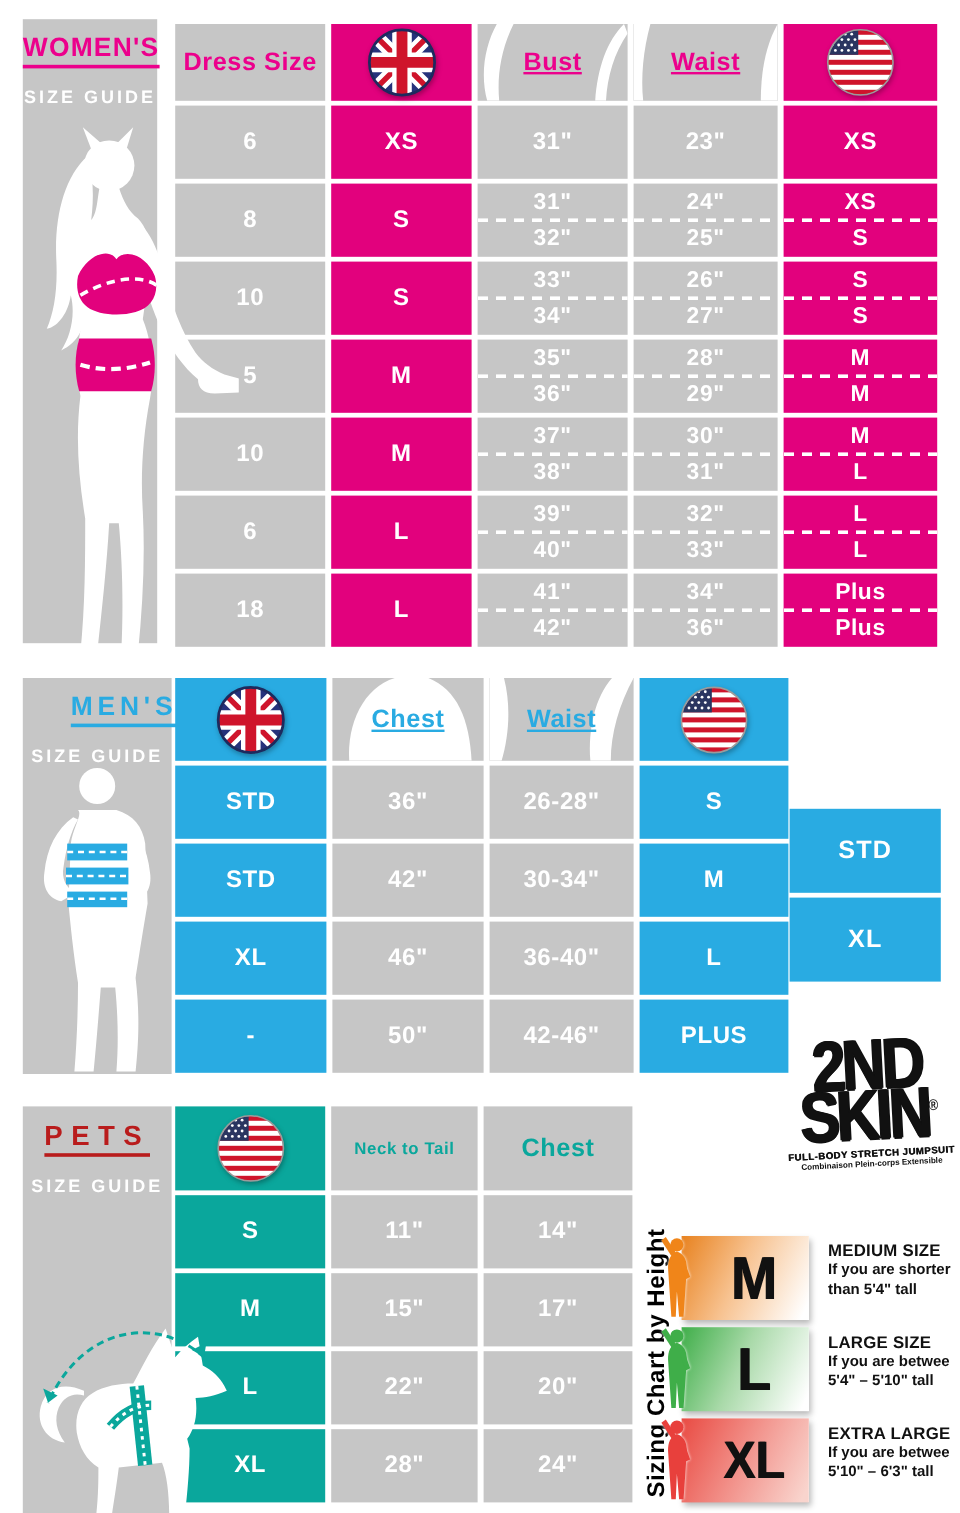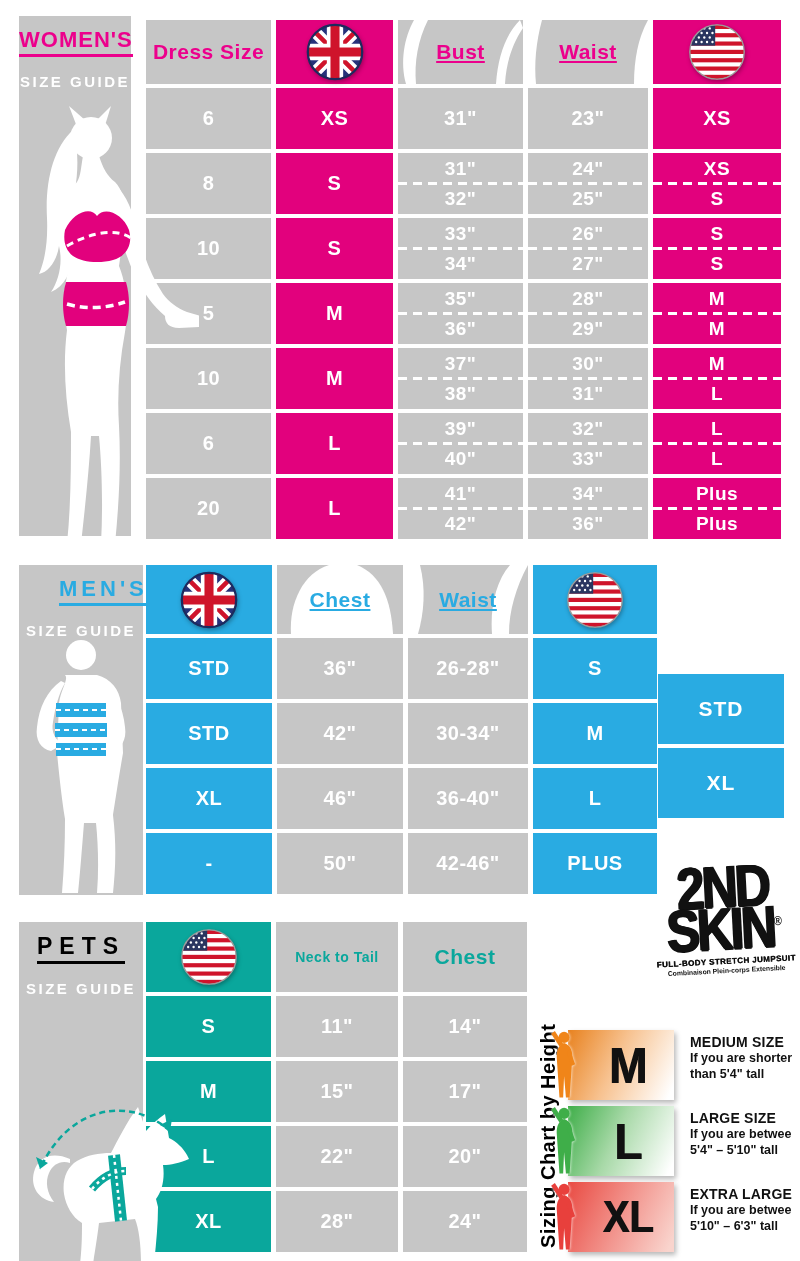--- a/index.html
+++ b/index.html
@@ -7,21 +7,21 @@
           font-family:"Liberation Sans",sans-serif;}
   
   .sidebar{position:absolute;background:#c6c6c6;}
   .w-sb{left:19px;top:16px;width:112px;height:520px;}
   .m-sb{left:19px;top:565px;width:124px;height:330px;}
   .p-sb{left:19px;top:922px;width:124px;height:339px;}
   .sb-head{padding-top:13px;text-align:center;}
   .sb-title{display:inline-block;font-weight:bold;border-bottom:3px solid;padding-bottom:3px;line-height:1;}
   .w-sb .sb-title{color:#ec008c;font-size:22px;letter-spacing:1px;}
   .m-sb .sb-title{color:#29abe2;font-size:22px;letter-spacing:4px;margin-left:40px;}
-  .p-sb .sb-title{color:#000000;font-size:23px;letter-spacing:7px;}
+  .p-sb .sb-title{color:#b91c1c;font-size:23px;letter-spacing:7px;}
   .sb-sub{color:#fff;font-weight:bold;font-size:15px;letter-spacing:2.5px;margin-top:16px;}
   
   .grid{position:absolute;display:grid;column-gap:5px;row-gap:4px;}
   #wgrid{left:146px;top:20px;grid-template-columns:125px 117px 125px 120px 128px;
          grid-template-rows:64px repeat(7,61px);}
   #mgrid{left:146px;top:565px;grid-template-columns:126px 126px 120px 124px;
          grid-template-rows:69px repeat(4,61px);}
   #pgrid{left:146px;top:922px;grid-template-columns:125px 122px 124px;
          grid-template-rows:70px repeat(4,61px);}
   .grow{display:contents;}
@@ -337,21 +337,21 @@
         </div>
       <div class="cell pinkbg split">
         <span class="v">L</span>
           <span class="dash"></span>
           <span class="v">L</span>
         </div>
     </div>
 
     <div class="grow">
       <div class="cell gray">
-          <span>20</span>
+          <span>18</span>
         </div>
       <div class="cell pinkbg">
           <span>L</span>
         </div>
       <div class="cell gray split">
         <span class="v">41"</span>
           <span class="dash"></span>
           <span class="v">42"</span>
         </div>
       <div class="cell gray split">

